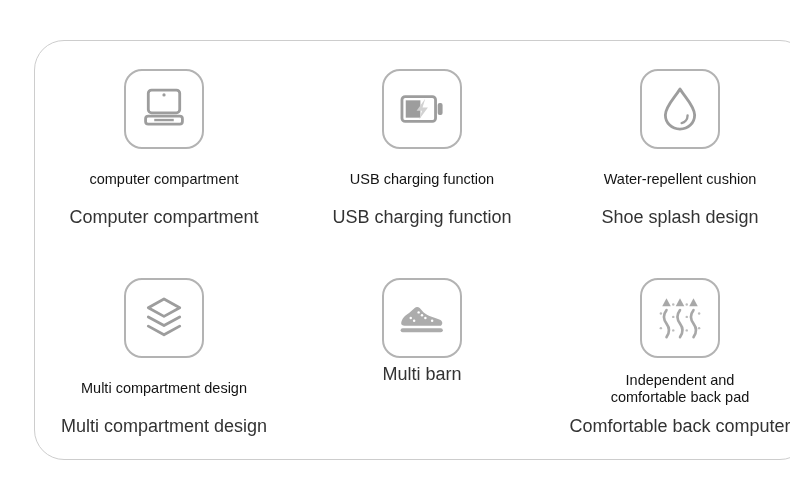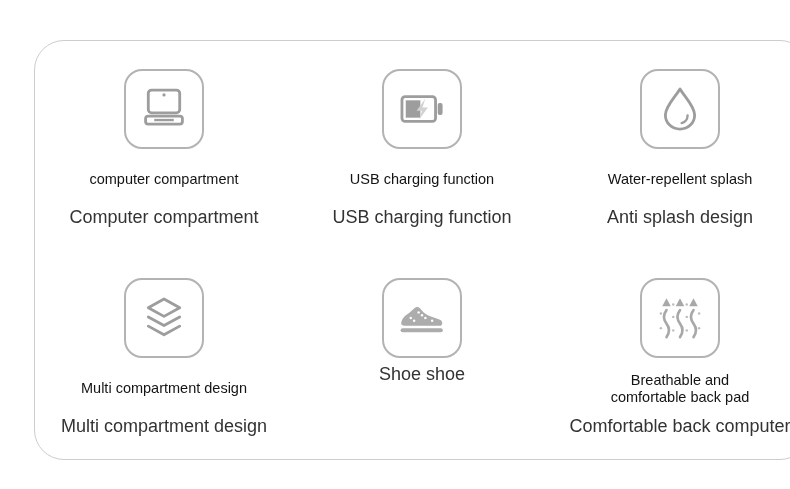--- a/index.html
+++ b/index.html
@@ -97,22 +97,22 @@
       <div class="big-label">USB charging function</div>
     </div>
 
     <div class="cell">
       <div class="iconbox">
         <svg width="52" height="52" viewBox="0 0 48 48" fill="none">
           <path d="M24 5.5 C19.5 13 10.5 21.5 10.5 29.5 C10.5 37 16.5 42.5 24 42.5 C31.5 42.5 37.5 37 37.5 29.5 C37.5 21.5 28.5 13 24 5.5 Z" stroke="#9d9d9d" stroke-width="2.6" stroke-linejoin="round"></path>
           <path d="M31 30 C31 33.5 28.5 36.3 25.5 37" stroke="#9d9d9d" stroke-width="2.2" stroke-linecap="round"></path>
         </svg>
       </div>
-      <div class="small-label">Water-repellent splash</div>
-      <div class="big-label">Anti splash design</div>
+      <div class="small-label">Water-repellent cushion</div>
+      <div class="big-label">Shoe splash design</div>
     </div>
 
     <div class="cell">
       <div class="iconbox">
         <svg width="52" height="52" viewBox="0 0 48 48" fill="none" stroke="#9d9d9d" stroke-width="2.6" stroke-linejoin="round" stroke-linecap="round">
           <path d="M24 6.5 L38.5 14.5 L24 22.5 L9.5 14.5 Z"></path>
           <path d="M9.5 23 L24 31 L38.5 23"></path>
           <path d="M9.5 31.5 L24 39.5 L38.5 31.5"></path>
         </svg>
       </div>
@@ -126,21 +126,21 @@
           <path d="M5.5 28.5 C6 24.5 9 21.5 12.5 19.5 L17.5 15 C18.8 13.8 20.8 13.9 22 15.2 L25.5 19 C29.5 22.5 35.5 23.5 40 25.5 C42.3 26.5 42.8 29.5 40.8 30.8 L8.5 30.8 C6.8 30.8 5.3 30.2 5.5 28.5 Z" fill="#acacac"></path>
           <rect x="5" y="33" width="37.5" height="3.6" rx="1.8" fill="#acacac"></rect>
           <circle cx="21" cy="19" r="1.1" fill="#ffffff"></circle>
           <circle cx="24" cy="21.5" r="1.1" fill="#ffffff"></circle>
           <circle cx="27" cy="24" r="1.1" fill="#ffffff"></circle>
           <circle cx="14" cy="24" r="1.1" fill="#ffffff"></circle>
           <circle cx="17" cy="26.5" r="1.1" fill="#ffffff"></circle>
           <circle cx="33" cy="26.5" r="1.1" fill="#ffffff"></circle>
         </svg>
       </div>
-      <div class="big-label">Shoe shoe</div>
+      <div class="big-label">Multi barn</div>
     </div>
 
     <div class="cell">
       <div class="iconbox">
         <svg width="54" height="54" viewBox="0 0 48 48" fill="none">
           <g stroke="#a8a8a8" stroke-width="2.3" stroke-linecap="round">
             <path d="M12 41 C15 37 15 33 12 29 C9 25 9 21 12 17"></path>
             <path d="M24 41 C27 37 27 33 24 29 C21 25 21 21 24 17"></path>
             <path d="M36 41 C39 37 39 33 36 29 C33 25 33 21 36 17"></path>
           </g>
@@ -156,19 +156,19 @@
             <circle cx="18" cy="23" r="1.1"></circle>
             <circle cx="30" cy="23" r="1.1"></circle>
             <circle cx="41" cy="20" r="1.1"></circle>
             <circle cx="7" cy="33" r="1.1"></circle>
             <circle cx="18" cy="35" r="1.1"></circle>
             <circle cx="30" cy="35" r="1.1"></circle>
             <circle cx="41" cy="33" r="1.1"></circle>
           </g>
         </svg>
       </div>
-      <div class="small-label">Breathable and
+      <div class="small-label">Independent and
 comfortable back pad</div>
       <div class="big-label">Comfortable back computer</div>
     </div>
 
   </div>
 </div>
 
 </body></html>

